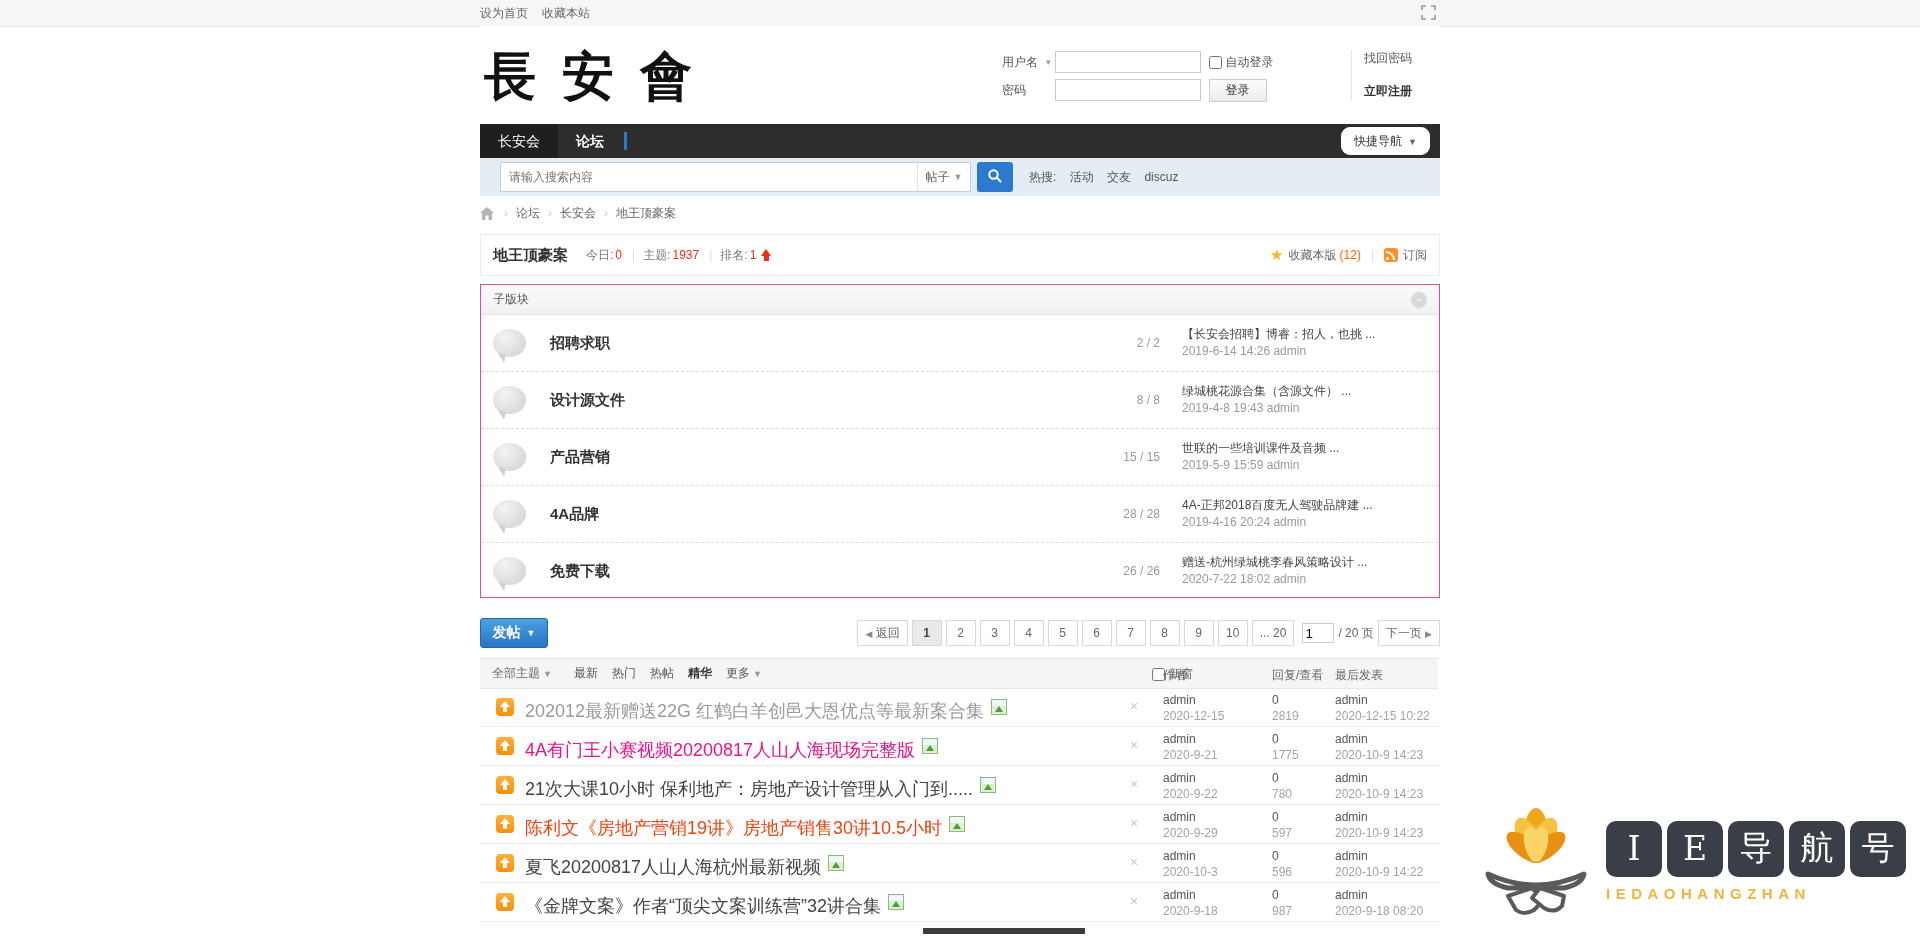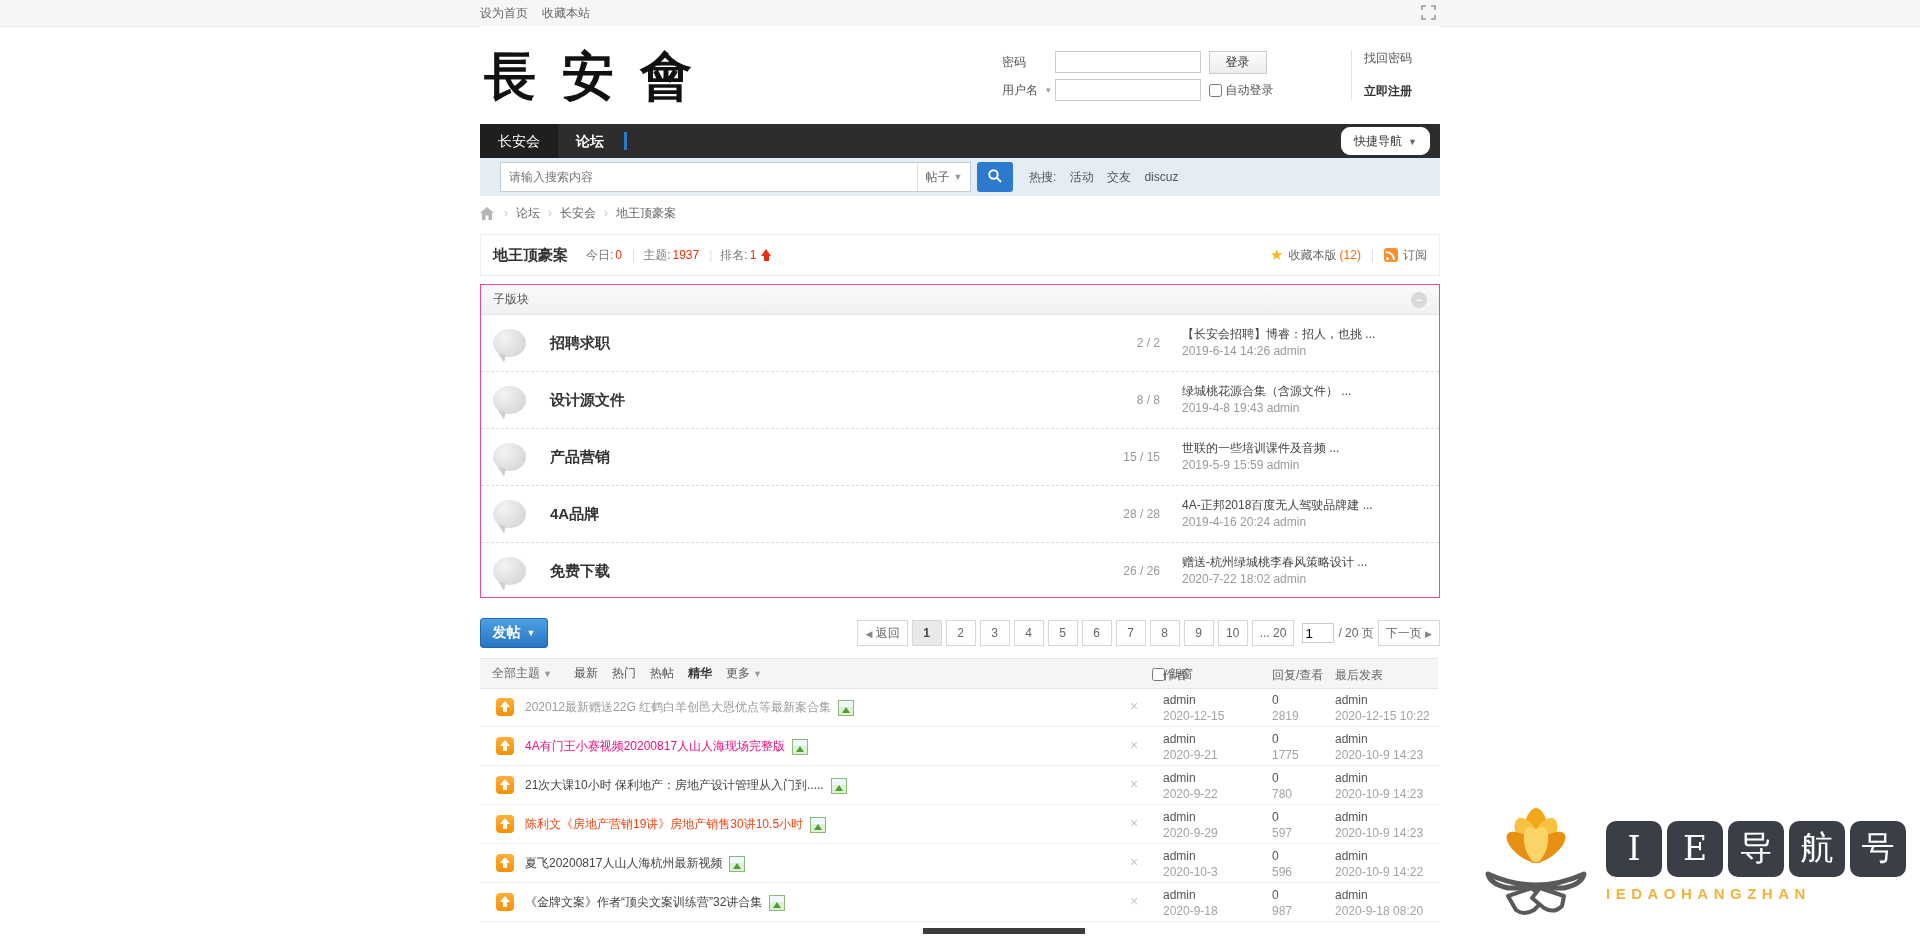--- a/index.html
+++ b/index.html
@@ -109,21 +109,21 @@
   .f-author{position:absolute;left:683px;top:8px;}
   .f-replies{position:absolute;left:792px;top:8px;}
   .f-last{position:absolute;left:855px;top:8px;}
   
   .threads{position:absolute;top:688px;left:480px;width:960px;height:249px;overflow:hidden;}
   .trow{position:relative;height:38px;border-bottom:1px solid #efefef;}
   .t-pin{position:absolute;left:16px;top:10px;width:18px;height:18px;border-radius:4px;
     background:linear-gradient(#ffb03a,#f78f07);}
   .t-pin:before{content:"";position:absolute;left:4px;top:3px;border-left:5px solid transparent;border-right:5px solid transparent;border-bottom:6px solid #fff;}
   .t-pin:after{content:"";position:absolute;left:7px;top:8px;width:4px;height:6px;background:#fff;}
-  .t-title{position:absolute;left:45px;top:11px;font-size:12px;white-space:nowrap;display:flex;align-items:flex-end;cursor:pointer;text-decoration:none;}
+  .t-title{position:absolute;left:45px;top:11px;font-size:18px;white-space:nowrap;display:flex;align-items:flex-start;cursor:pointer;text-decoration:none;}
   .t-img{width:14px;height:14px;border:1px solid #8cb87a;background:linear-gradient(#eef7fb 45%,#dff0d0 45%);
     margin-left:7px;position:relative;flex:0 0 14px;}
   .t-img:after{content:"";position:absolute;left:3px;bottom:2px;border-left:4px solid transparent;border-right:4px solid transparent;border-bottom:6px solid #4f9d3c;}
   .t-x{position:absolute;left:650px;top:10px;color:#c6c6c6;font-size:14px;cursor:pointer;}
   .t-col{position:absolute;top:4px;line-height:16px;}
   .t-author{left:683px;}
   .t-replies{left:792px;}
   .t-lastp{left:855px;}
   .t-col .l1{color:#555;cursor:pointer;}
   .t-col .l2{color:#a3a3a3;}
@@ -152,33 +152,33 @@
       </svg>
     </span>
   </div>
 </div>
 
 <div class="header">
   <div class="logo">長安會</div>
   <div class="loginwrap">
     <div class="login">
       <div class="login-row">
-        <span class="lbl">密码</span>
-        <span class="caret" style="visibility:hidden">▾</span>
-        <input type="password" style="">
-        <button class="login-btn">登录</button>
-      </div>
-      <div class="login-row">
         <span class="lbl">用户名</span>
         <span class="caret">▾</span>
         <input type="text" style="">
         <label class="auto">
           <input type="checkbox" style="">
           <span>自动登录</span>
         </label>
+      </div>
+      <div class="login-row">
+        <span class="lbl">密码</span>
+        <span class="caret" style="visibility:hidden">▾</span>
+        <input type="password" style="">
+        <button class="login-btn">登录</button>
       </div>
       <div class="login-aux">
         <a>找回密码</a>
         <a class="reg">立即注册</a>
       </div>
     </div>
   </div>
 </div>
 
 <div class="navbar">

